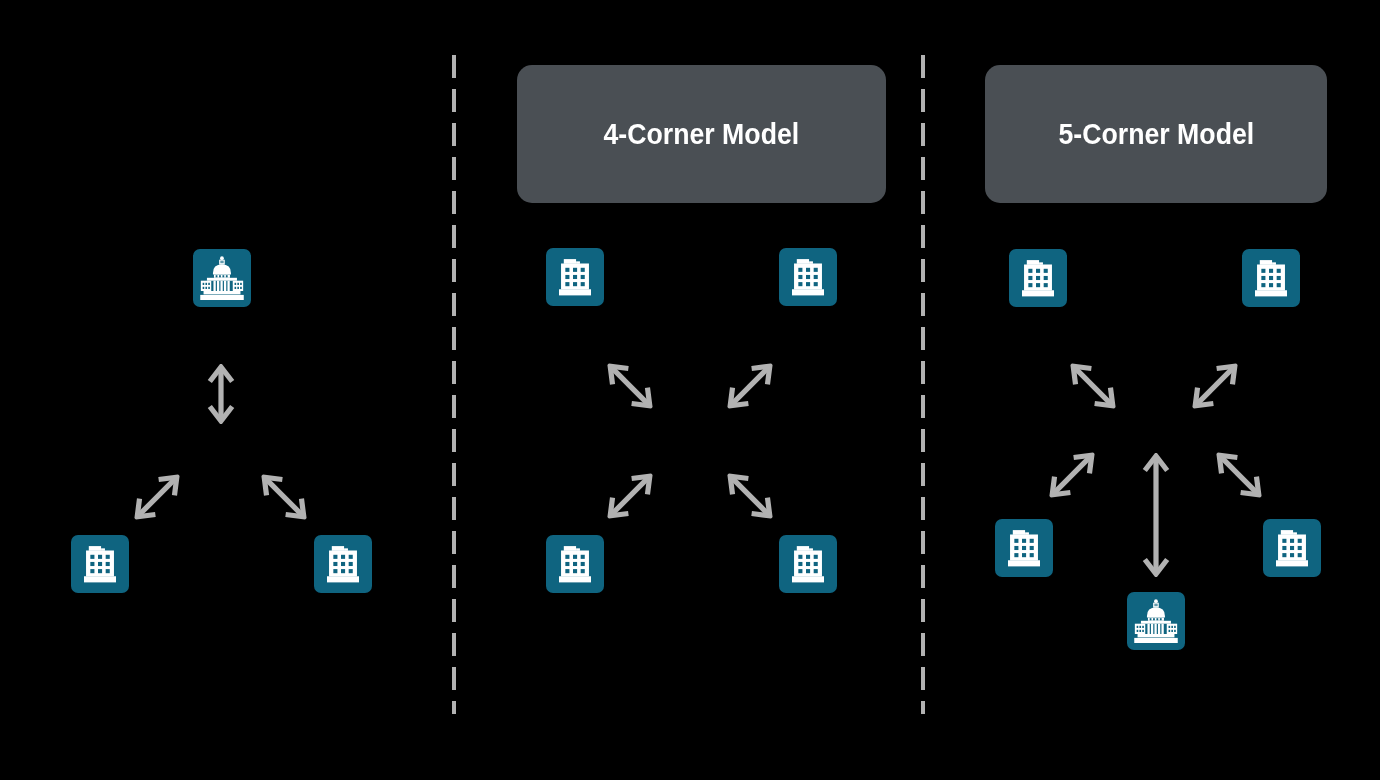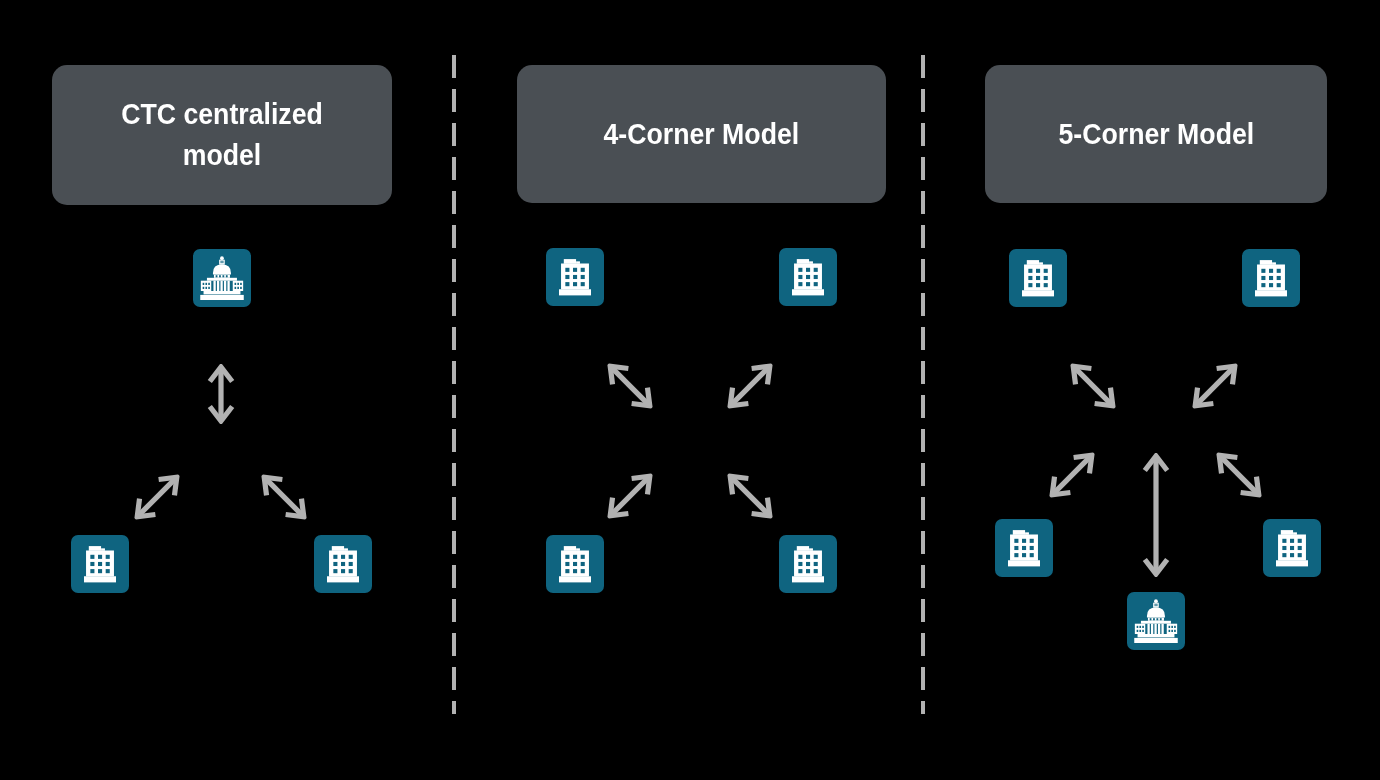--- a/index.html
+++ b/index.html
@@ -38,23 +38,20 @@
   }
   .divider{
     position:absolute;
     width:4px;
   }
 </style>
 </head>
 <body>
 
 <div class="canvas" id="canvas" style="width: 1380px; height: 780px; background: rgb(0, 0, 0);">
-  <div class="header" style="left: 52px; top: 65px; width: 340px; height: 140px; background: rgb(74, 79, 84);">
-    <div class="header-text" style="color: rgb(255, 255, 255);">CTC centralized model</div>
-  </div>
   <div class="header" style="left: 517px; top: 65px; width: 369px; height: 138px; background: rgb(74, 79, 84);">
     <div class="header-text" style="color: rgb(255, 255, 255);">4-Corner Model</div>
   </div>
   <div class="header" style="left: 985px; top: 65px; width: 342px; height: 138px; background: rgb(74, 79, 84);">
     <div class="header-text" style="color: rgb(255, 255, 255);">5-Corner Model</div>
   </div>
 <div class="divider" style="left: 452px; top: 55px; height: 659px; background: repeating-linear-gradient(rgb(178, 178, 178) 0px, rgb(178, 178, 178) 23px, transparent 23px, transparent 34px);"></div>
     <div class="divider" style="left: 921px; top: 55px; height: 659px; background: repeating-linear-gradient(rgb(178, 178, 178) 0px, rgb(178, 178, 178) 23px, transparent 23px, transparent 34px);"></div>
     <div class="node" style="left: 193px; top: 249px; background: rgb(15, 100, 128);">
       <svg width="44" height="44" viewBox="0 0 43.5 44">

